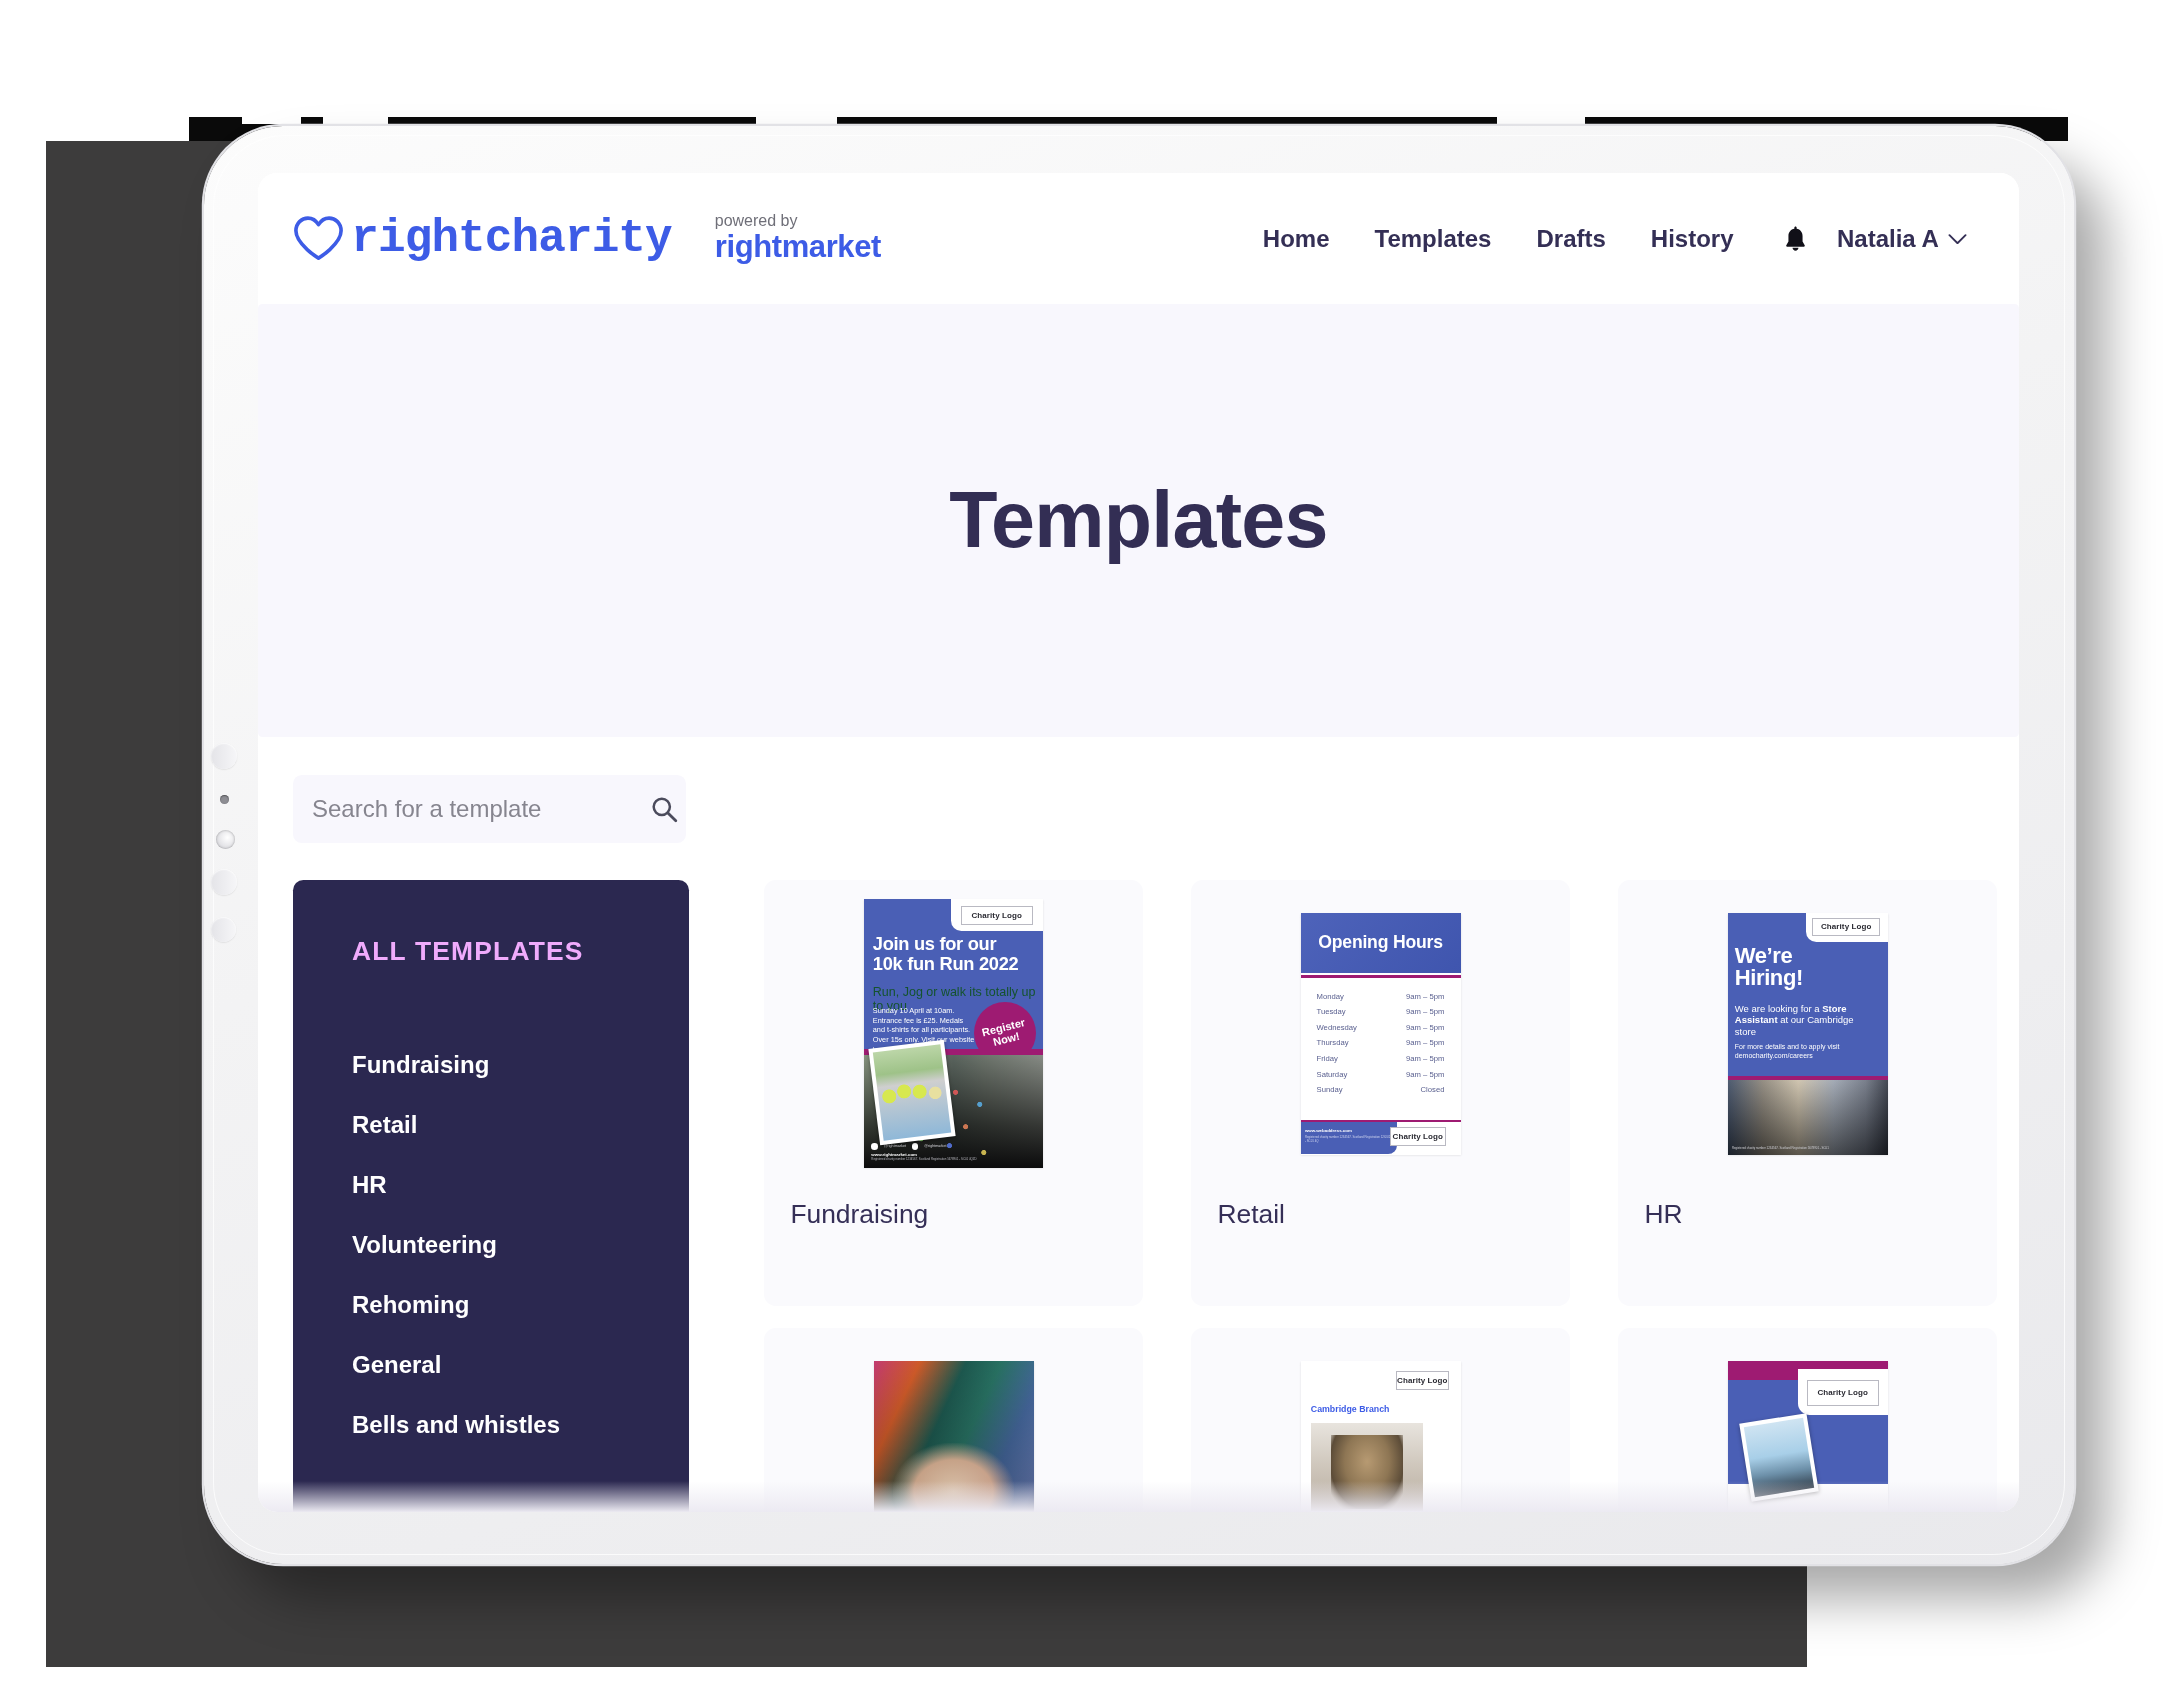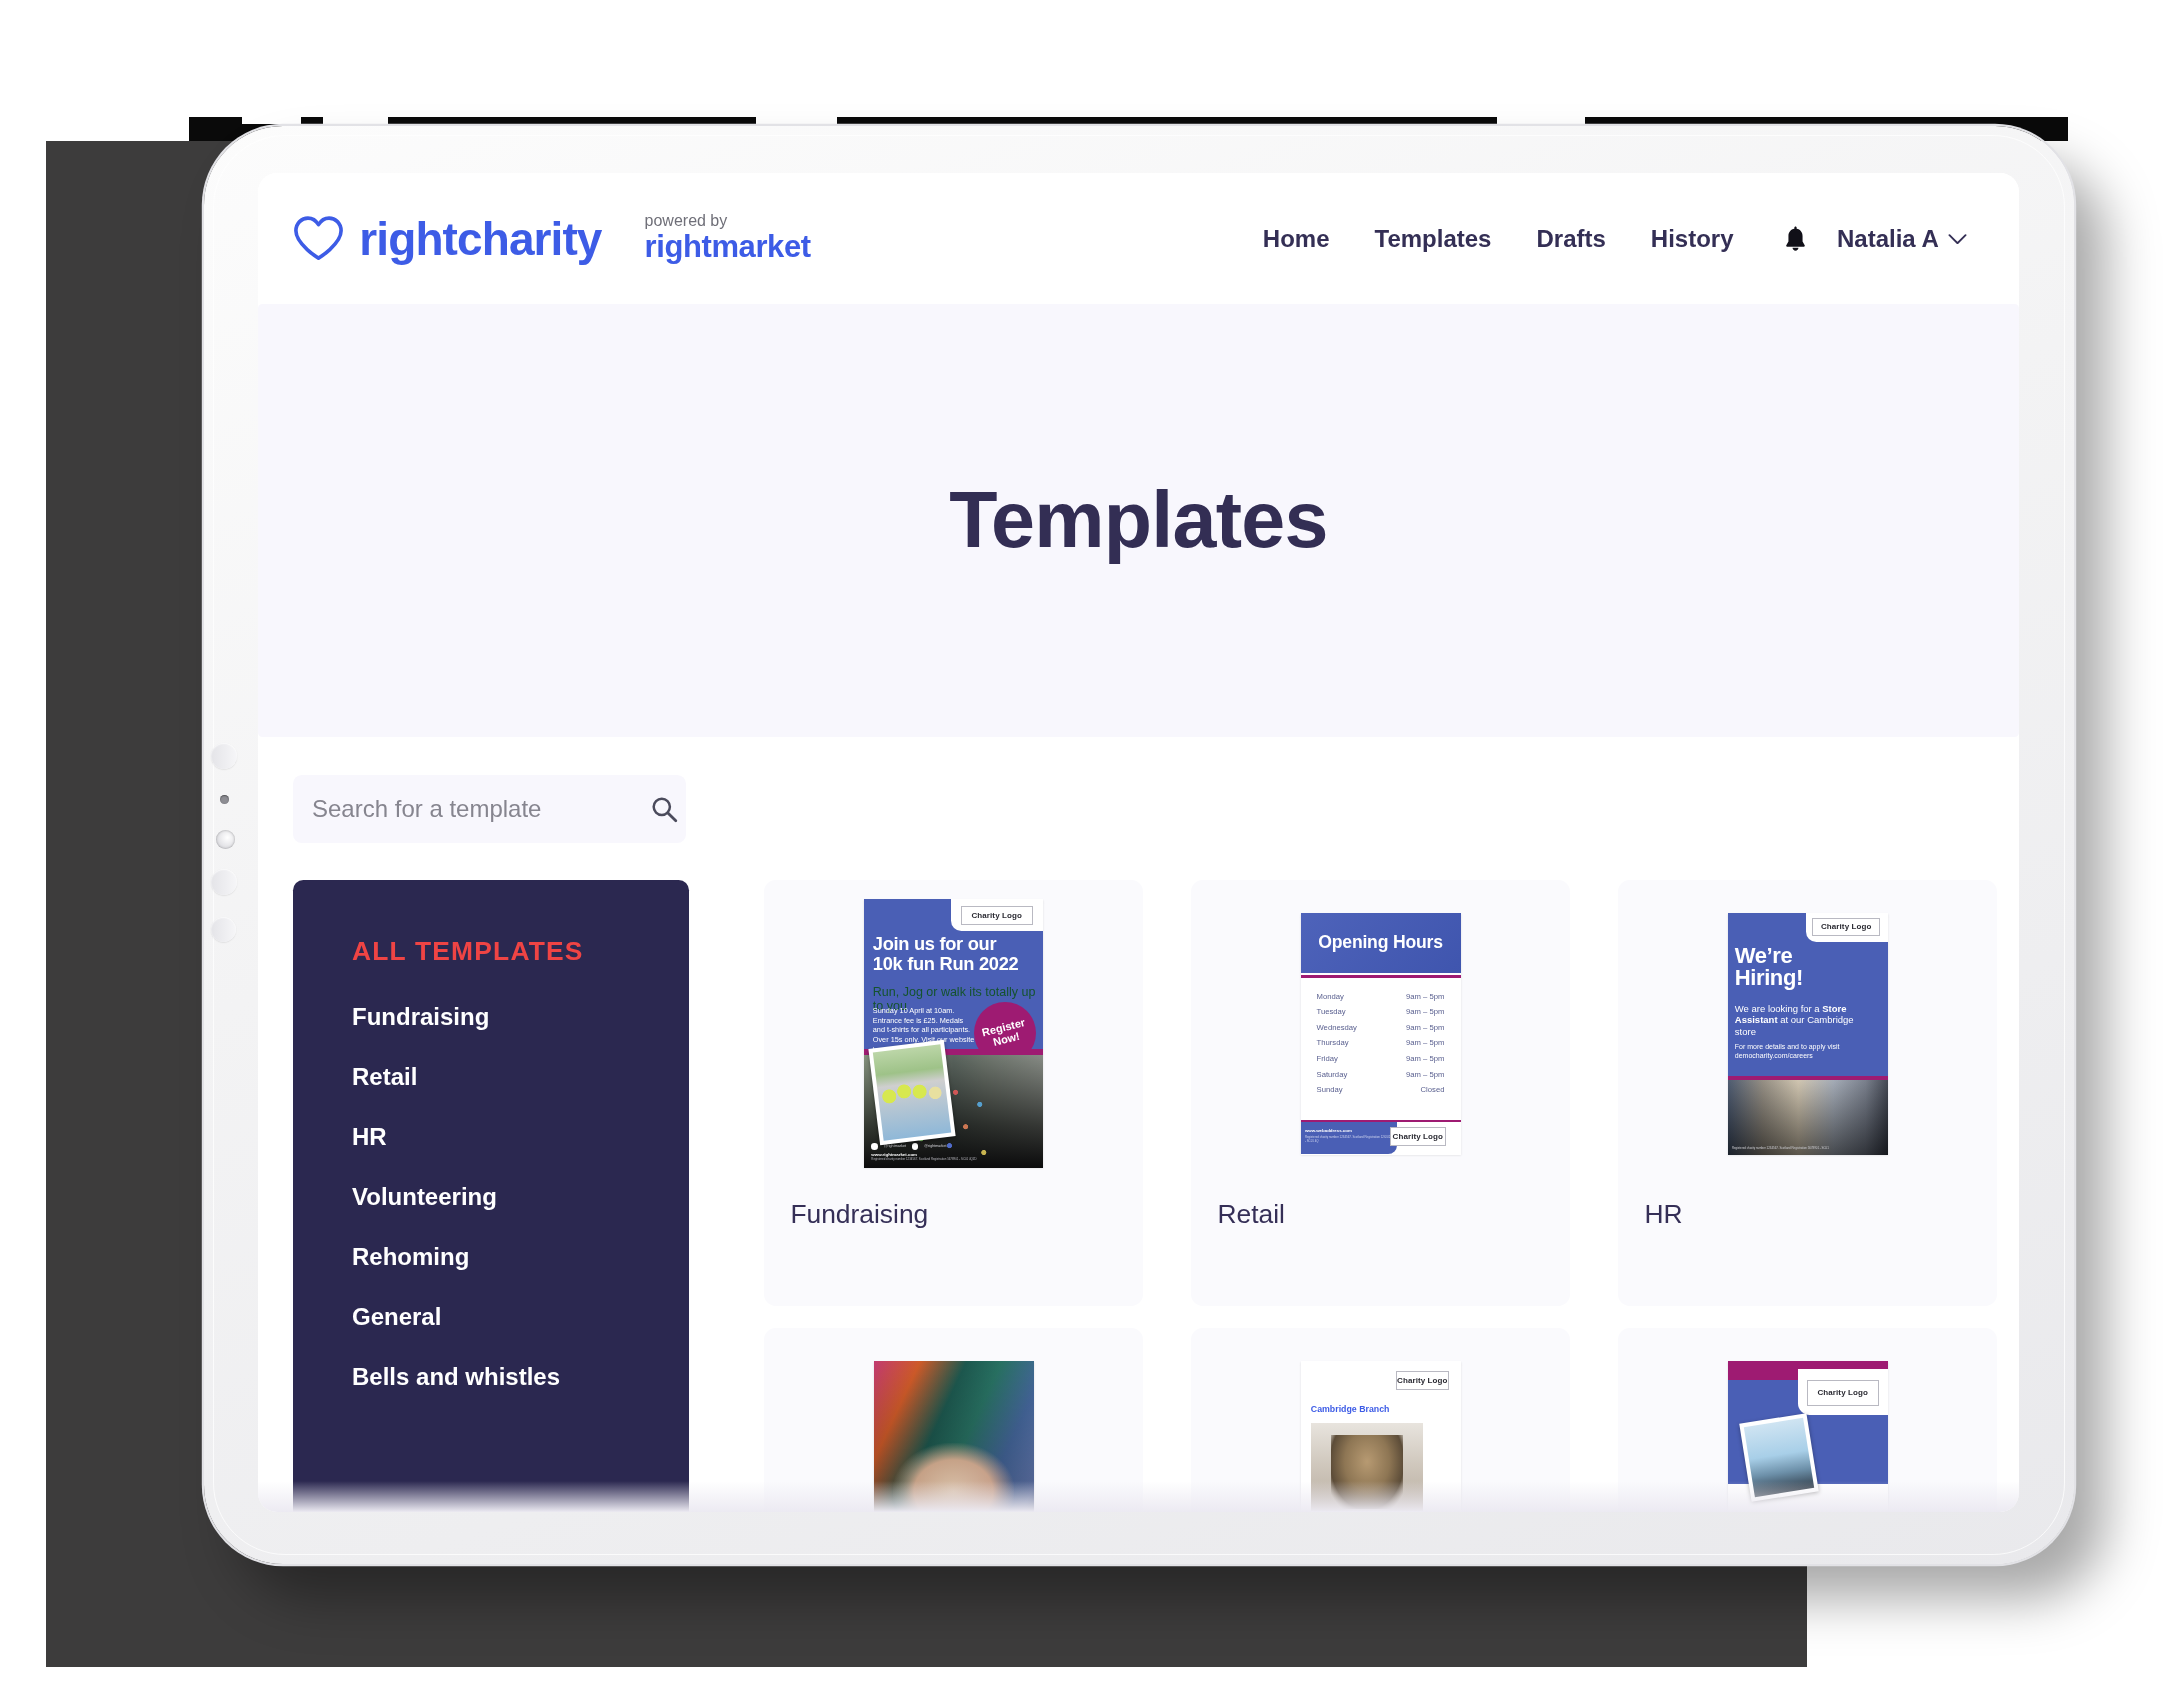--- a/index.html
+++ b/index.html
@@ -78,21 +78,21 @@
     overflow: hidden;
   }
 
   
   .navbar {
     height: 131px; width: 100%;
     display: flex; align-items: center;
     padding: 0 48px 0 35px;
     background: #ffffff;
   }
-  .brand { display: flex; align-items: center; gap: 8px; }
+  .brand { display: flex; align-items: center; gap: 0; font-family: Liberation Mono, monospace; }
   .heart-icon { width: 51px; height: 47px; flex: none; margin-right: 7.3px; }
   .brand-word {
     font-size: 46px; font-weight: 700; color: #3d5ce6;
     letter-spacing: -0.9px; line-height: 1;
   }
   .powered {
     margin-left: 43px; display: flex; flex-direction: column; gap: 1.5px;
   }
   .powered-label { font-size: 16px; color: #6f6f78; line-height: 1; }
   .rightmarket-word {
@@ -159,22 +159,22 @@
     display: flex; gap: 0; padding: 37px 0 0 35px;
   }
   .cat-panel {
     width: 396px; flex: none;
     background: #2b2850;
     border-radius: 10.3px;
     padding: 56px 0 56px 59px;
     min-height: 580px;
   }
   .cat-title {
-    color: #ef4444; font-size: 26.4px; font-weight: 700;
-    letter-spacing: 1.2px; margin-bottom: 36px;
+    color: #f0abfc; font-size: 26.4px; font-weight: 700;
+    letter-spacing: 1.2px; margin-bottom: 84px;
   }
   .cat-item {
     color: #ffffff; font-size: 24px; font-weight: 700;
     margin-bottom: 32px; cursor: pointer;
   }
   .cat-item:last-child { margin-bottom: 0; }
 
   .grid-wrap { flex: 1; padding-left: 75px; }
   .card-grid {
     display: grid;

